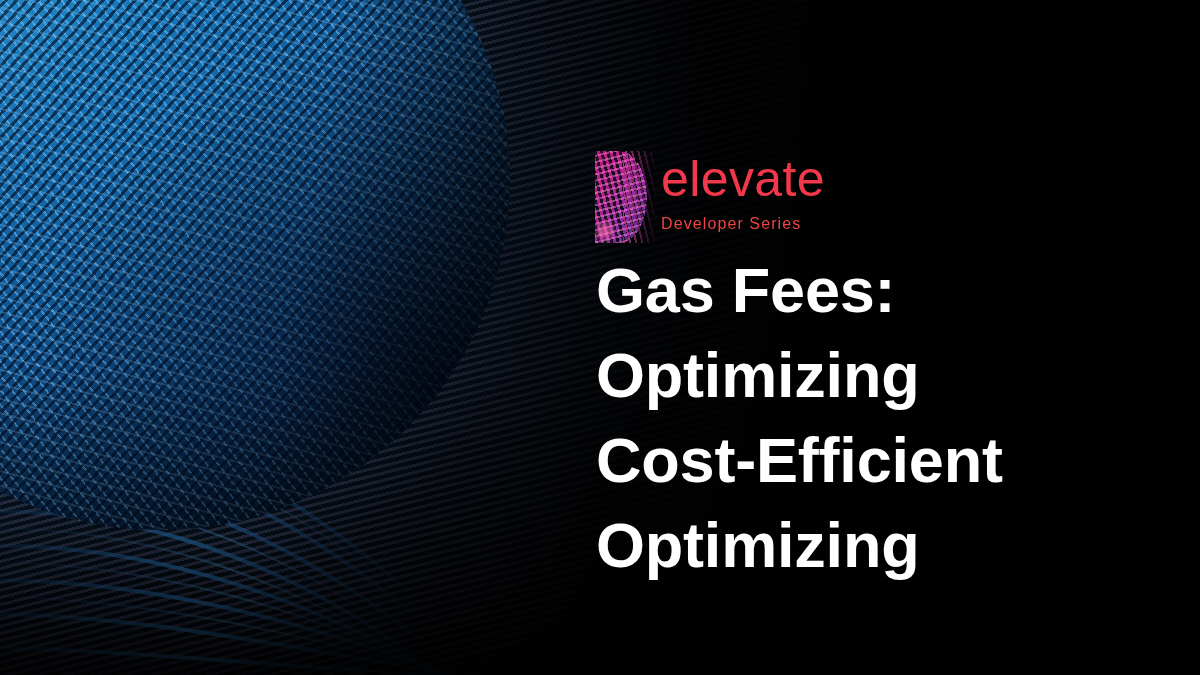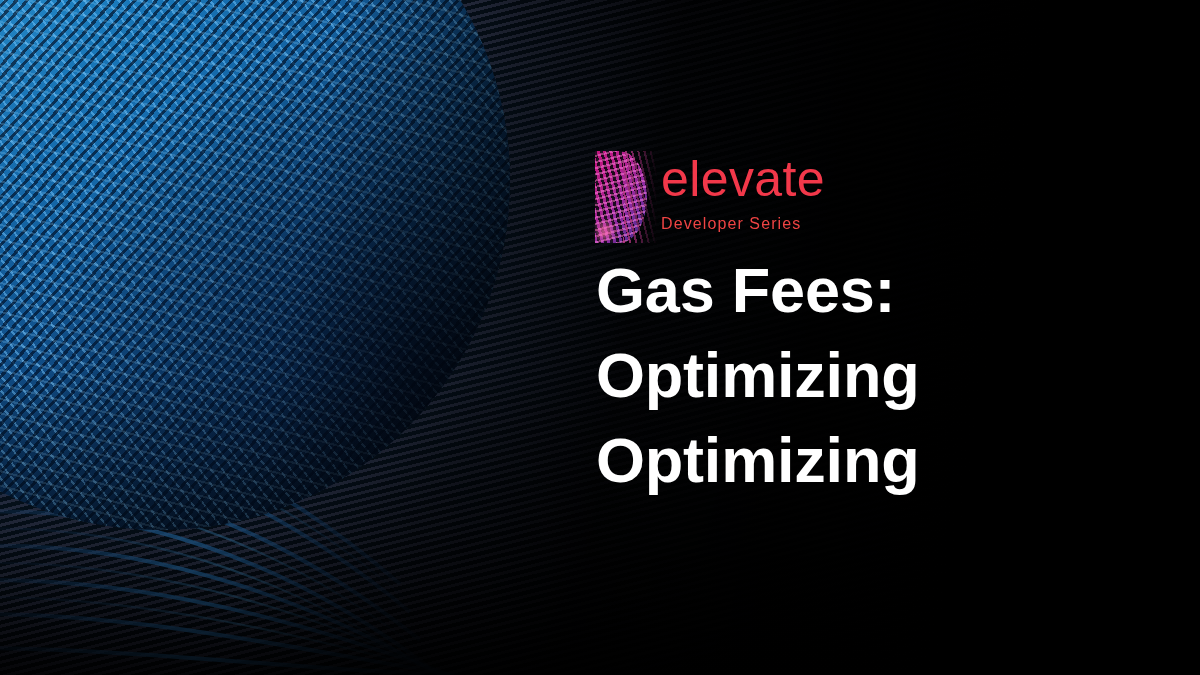--- a/index.html
+++ b/index.html
@@ -284,16 +284,17 @@
     </div>
     <div class="logo-text">
       <div class="logo-word">elevate</div>
       <div class="logo-sub">Developer Series</div>
     </div>
   </div>
 
   <div class="headline">
     <div class="headline-line">Gas Fees:</div>
     <div class="headline-line">Optimizing</div>
+    <div class="headline-line">Cost-Efficient</div>
     <div class="headline-line">Optimizing</div>
   </div>
 
 </div>
 
 </body></html>

